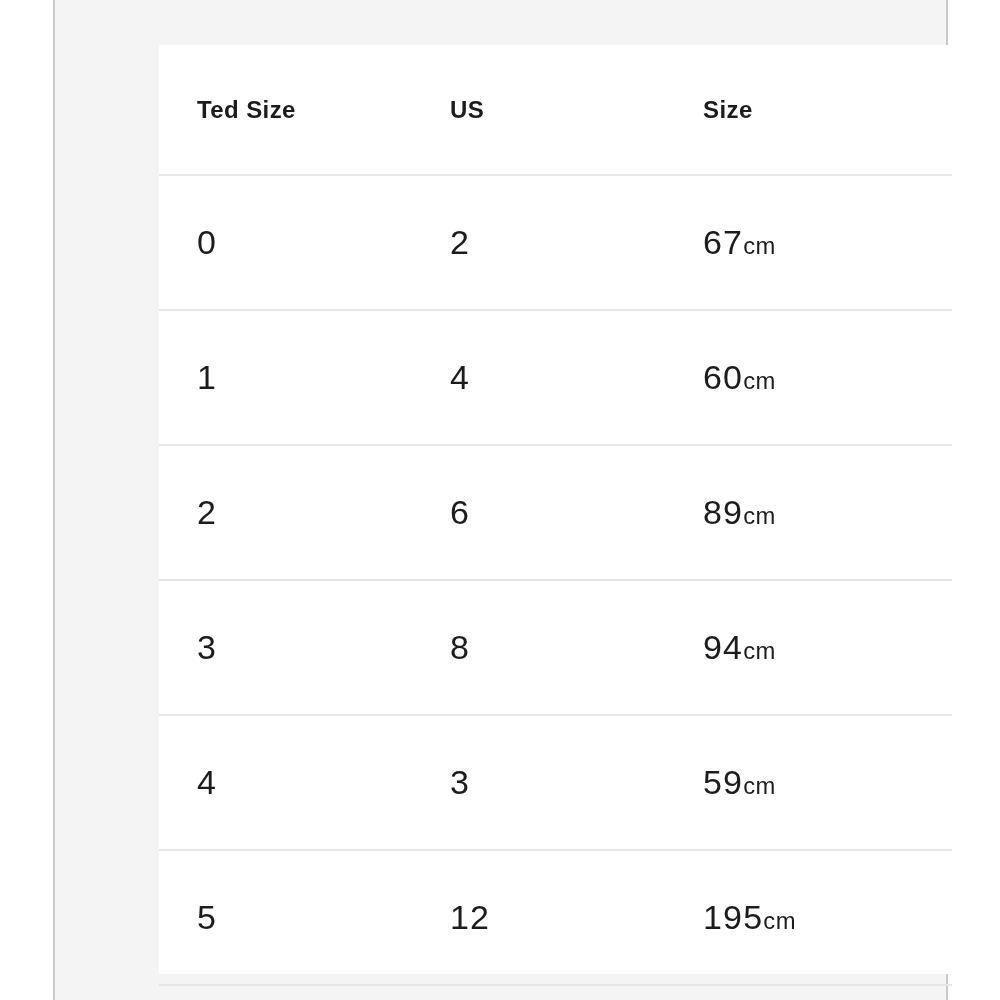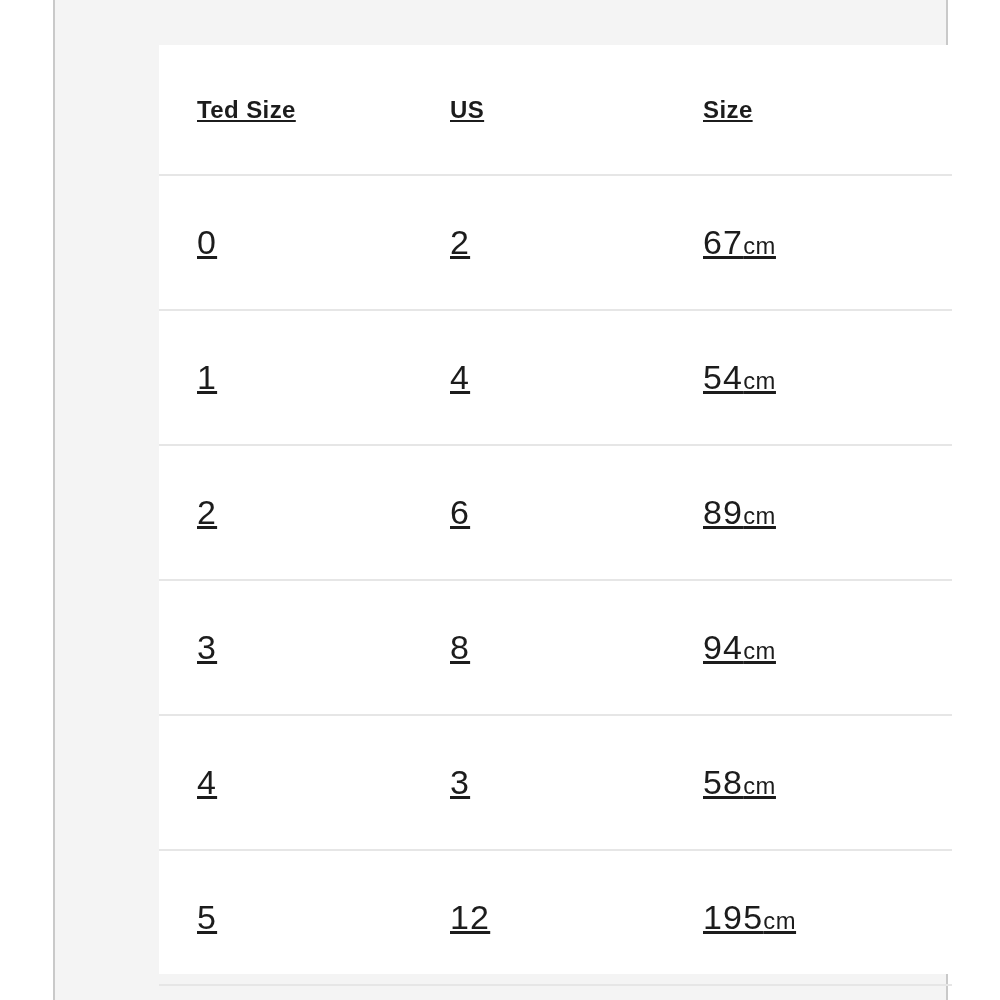--- a/index.html
+++ b/index.html
@@ -53,21 +53,20 @@
   .size-table col.c0 { width: 253px; }
   .size-table col.c1 { width: 253px; }
   .size-table col.c2 { width: 287px; }
 
   .size-table th,
   .size-table td {
     text-align: left;
     vertical-align: middle;
     padding: 0 0 0 38px;
     color: #1c1c1c;
-    text-decoration: underline;
   }
 
   
   .size-table thead th {
     height: 129px;
     font-size: 24px;
     font-weight: bold;
     letter-spacing: 0.4px;
     border-bottom: 2px solid #e6e6e6;
   }
@@ -114,36 +113,36 @@
 
         <tbody>
           <tr>
             <td>0</td>
             <td>2</td>
             <td><span>67</span><span class="unit">cm</span></td>
           </tr>
           <tr>
             <td>1</td>
             <td>4</td>
-            <td><span>54</span><span class="unit">cm</span></td>
+            <td><span>60</span><span class="unit">cm</span></td>
           </tr>
           <tr>
             <td>2</td>
             <td>6</td>
             <td><span>89</span><span class="unit">cm</span></td>
           </tr>
           <tr>
             <td>3</td>
             <td>8</td>
             <td><span>94</span><span class="unit">cm</span></td>
           </tr>
           <tr>
             <td>4</td>
             <td>3</td>
-            <td><span>58</span><span class="unit">cm</span></td>
+            <td><span>59</span><span class="unit">cm</span></td>
           </tr>
           <tr>
             <td>5</td>
             <td>12</td>
             <td><span>195</span><span class="unit">cm</span></td>
           </tr>
         </tbody>
       </table>
     </div>
 

